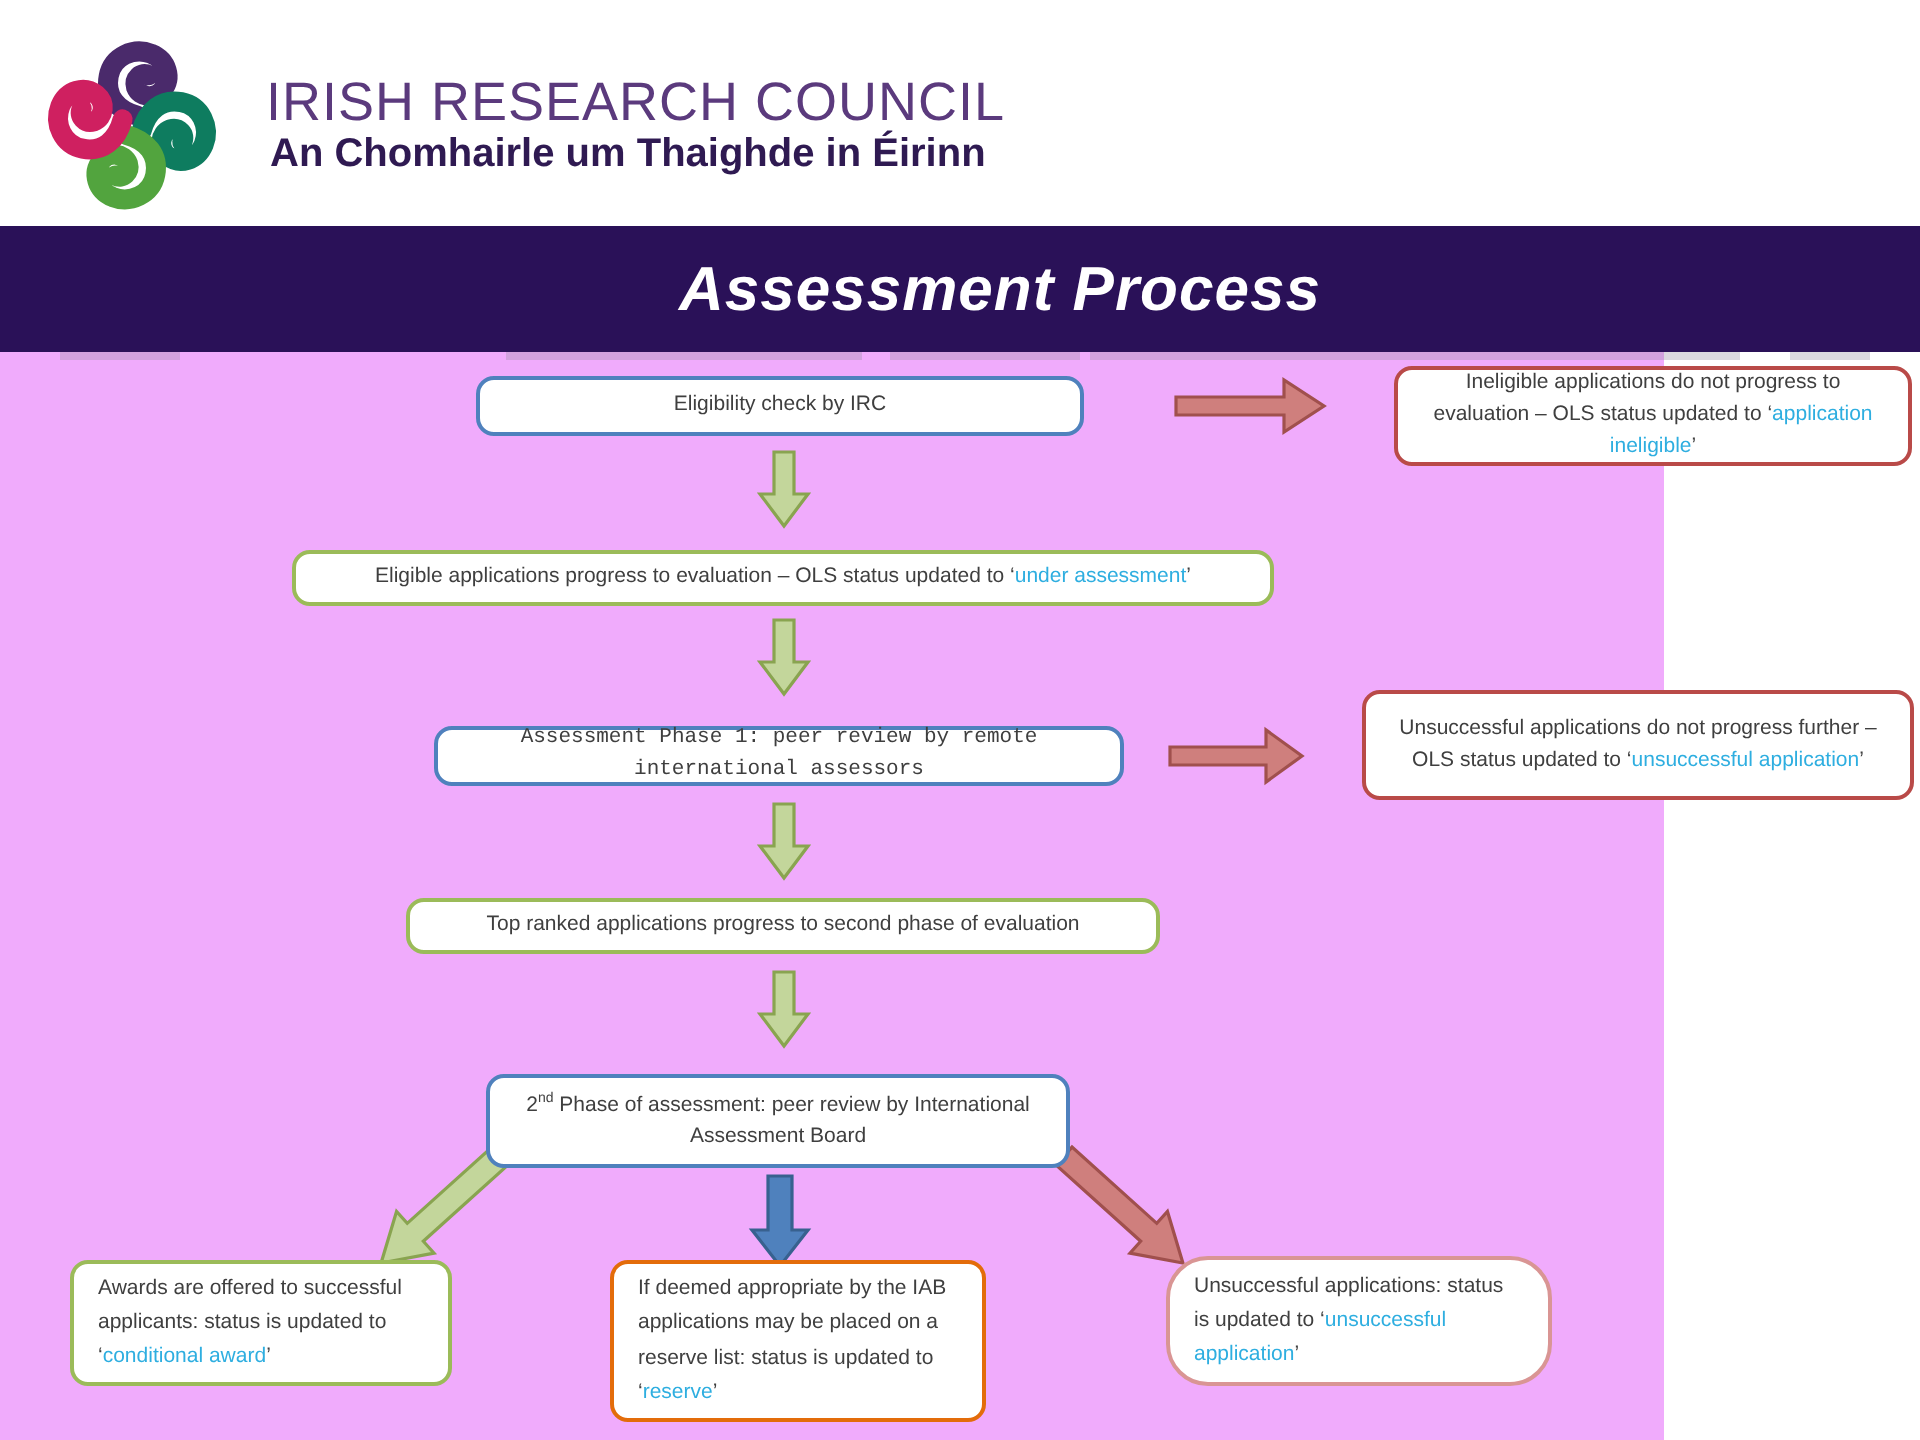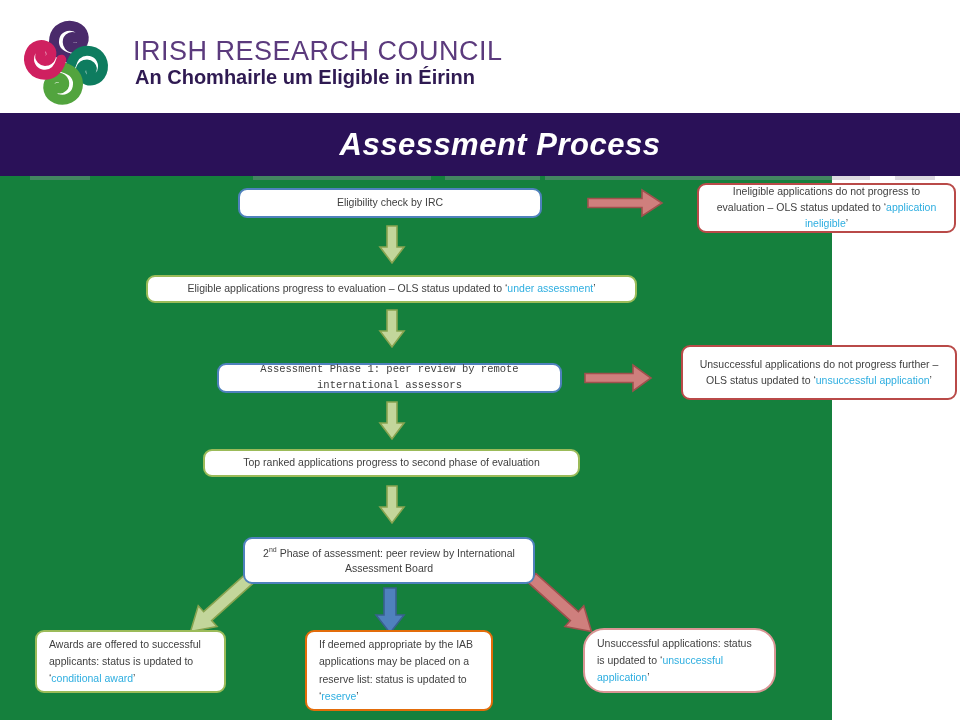--- a/index.html
+++ b/index.html
@@ -1,21 +1,21 @@
 <!DOCTYPE html>
 <html style="--banner-bg: #2a1158; --irc-purple: #5b3a7d; --irish-dark: #2f1a52; --text: #3f3f3f; --highlight-blue: #2eaee0; --blue-border: #4f81bd; --green-border: #9bbb59; --red-border: #b94a48; --orange-border: #e36c0a; --pink-border: #d99594; --green-arrow-fill: #c3d69b; --green-arrow-stroke: #89a450; --red-arrow-fill: #cf7f7d; --red-arrow-stroke: #a0504d; --blue-arrow-fill: #4f81bd; --blue-arrow-stroke: #38618f; --logo-purple: #4a2a6b; --logo-pink: #cf2060; --logo-teal: #0e7c5f; --logo-green: #52a43e;"><head>
 <meta charset="utf-8">
 <style>
   html,body{margin:0;padding:0;}
   body{
     width:960px;height:720px;background:#ffffff;overflow:hidden;
     font-family:"Liberation Sans","DejaVu Sans",sans-serif;
     -webkit-font-smoothing:antialiased;
   }
-  .slide{position:relative;width:832px;height:720px;background:#15803d;}
+  .slide{position:relative;width:832px;height:720px;background:#f0abfc;}
 
   
   .header{position:absolute;left:0;top:0;width:960px;height:113px;background:#ffffff;}
   .logo{position:absolute;left:10px;top:10px;width:112px;height:102px;}
   .org-name{
     position:absolute;left:133px;top:36px;
     font-size:27px;letter-spacing:0.5px;color:var(--irc-purple,#5b3a7d);
     font-weight:400;white-space:nowrap;
   }
   .org-name-irish{
@@ -74,21 +74,21 @@
   <div class="header">
     <svg class="logo" viewBox="-60 -62 120 120" width="112" height="102">
       <g transform="scale(0.98)">
         <path transform="rotate(6)" d="M 3,-6 C -10,-8 -18,-16 -17,-28 C -16,-40 -4,-47 7,-44 C 17,-41 21,-31 16,-23 C 12,-17 3,-17 0,-23 C -2,-28 2,-33 7,-31" style="fill:none;stroke:var(--logo-purple,#4a2a6b);stroke-width:12;stroke-linecap:round"></path>
         <path transform="rotate(96)" d="M 3,-6 C -10,-8 -18,-16 -17,-28 C -16,-40 -4,-47 7,-44 C 17,-41 21,-31 16,-23 C 12,-17 3,-17 0,-23 C -2,-28 2,-33 7,-31" style="fill:none;stroke:var(--logo-teal,#0e7c5f);stroke-width:12;stroke-linecap:round"></path>
         <path transform="rotate(186)" d="M 3,-6 C -10,-8 -18,-16 -17,-28 C -16,-40 -4,-47 7,-44 C 17,-41 21,-31 16,-23 C 12,-17 3,-17 0,-23 C -2,-28 2,-33 7,-31" style="fill:none;stroke:var(--logo-green,#52a43e);stroke-width:12;stroke-linecap:round"></path>
         <path transform="rotate(276)" d="M 3,-6 C -10,-8 -18,-16 -17,-28 C -16,-40 -4,-47 7,-44 C 17,-41 21,-31 16,-23 C 12,-17 3,-17 0,-23 C -2,-28 2,-33 7,-31" style="fill:none;stroke:var(--logo-pink,#cf2060);stroke-width:12;stroke-linecap:round"></path>
       </g>
     </svg>
     <div class="org-name">IRISH RESEARCH COUNCIL</div>
-    <div class="org-name-irish">An Chomhairle um Eligible in Éirinn</div>
+    <div class="org-name-irish">An Chomhairle um Thaighde in Éirinn</div>
   </div>
 
   <div class="banner">
     <div class="banner-title">Assessment Process</div>
   </div>
   <div class="banner-artifact" style="left:30px;width:60px;"></div>
   <div class="banner-artifact" style="left:253px;width:178px;"></div>
   <div class="banner-artifact" style="left:445px;width:95px;"></div>
   <div class="banner-artifact" style="left:545px;width:325px;"></div>
   <div class="banner-artifact" style="left:895px;width:40px;"></div>

